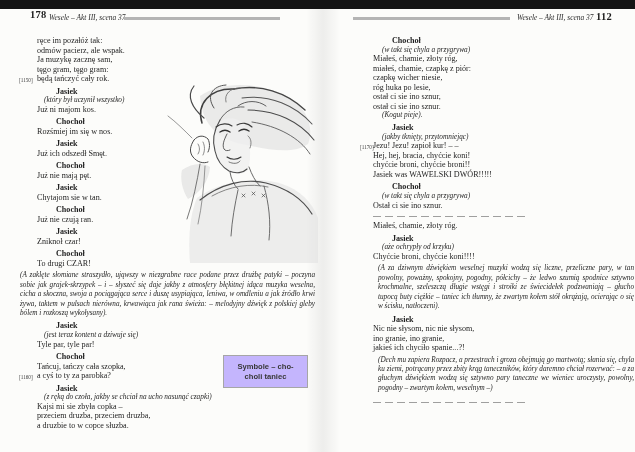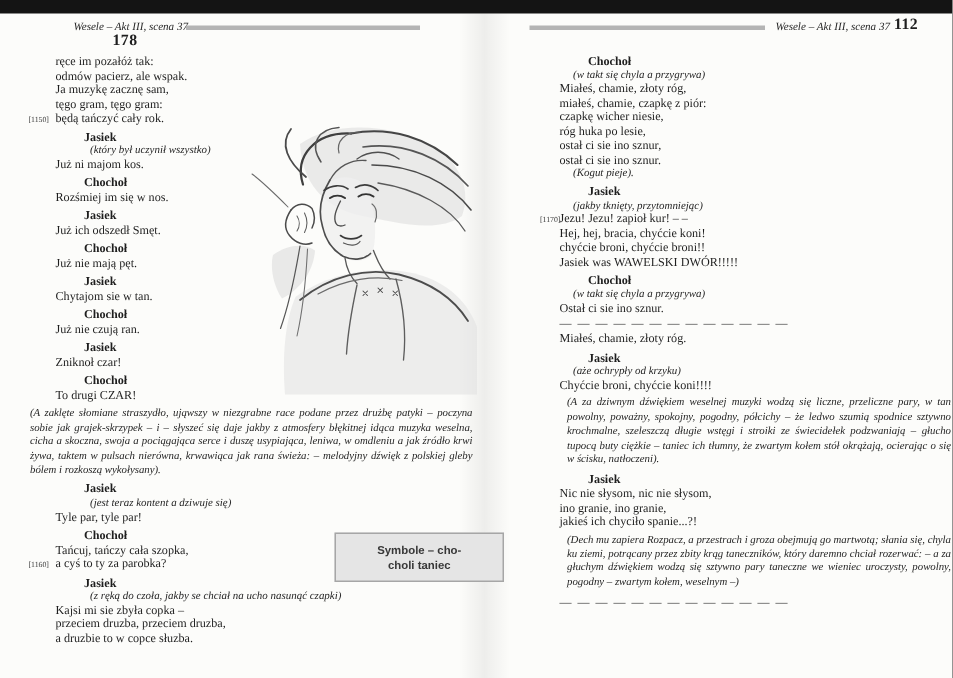--- a/index.html
+++ b/index.html
@@ -14,46 +14,46 @@
   .page{position:absolute;top:27px;}
   .page.left{left:0;width:322px;padding-top:9px;}
   .page.right{left:322px;width:313px;padding-top:6px;}
   .verse{position:relative;font-size:8.1px;line-height:9.5px;white-space:nowrap;}
   .page.left  .verse{padding-left:37px;font-family:Liberation Serif, serif;}
   .page.right .verse{padding-left:51px;}
   .speaker{font-weight:bold;font-size:8.1px;line-height:9.5px;margin-top:3px;}
   .page.left  .speaker{padding-left:56px;}
   .page.right .speaker{padding-left:70px;}
   .stage{font-style:italic;font-size:7.3px;line-height:8.8px;color:#262626;white-space:nowrap;}
-  .page.left  .stage{padding-left:60px;}
+  .page.left  .stage{padding-left:44px;}
   .page.right .stage{padding-left:60px;}
   .stagepar{font-style:italic;font-size:7.2px;line-height:9.4px;text-align:justify;
             color:#242424;margin-top:3px;margin-bottom:3px;}
   .page.left  .stagepar{padding-left:20px;padding-right:7px;}
   .page.right .stagepar{padding-left:56px;padding-right:1px;}
   .dashes{font-size:8px;line-height:11px;letter-spacing:1px;color:#222;}
   .page.right .dashes{padding-left:51px;}
   .linenum{position:absolute;top:2px;font-size:5.2px;color:#3a3a3a;letter-spacing:0;}
   .page.left  .linenum{left:19px;}
   .page.right .linenum{left:38px;}
   .illustration{position:absolute;left:142px;top:78px;width:190px;height:190px;}
-  .labelbox{position:absolute;left:223px;top:355px;width:113px;height:33px;
-            background:#e5e5e5;border:1px solid #a6a6a6;box-sizing:border-box;
+  .labelbox{position:absolute;left:223px;top:355px;width:85px;height:33px;
+            background:#c4b5fd;border:1px solid #a6a6a6;box-sizing:border-box;
             font-family:"Liberation Sans","DejaVu Sans",sans-serif;font-weight:bold;
             font-size:7.6px;line-height:10px;color:#383838;text-align:center;
             display:flex;flex-direction:column;justify-content:center;}
 </style>
 </head>
 <body>
 
 <div class="spread">
   <div class="topband"></div>
   <div class="gutter"></div>
 
-  <div class="pagenum" style="left:30px;top:22px;margin-left:45px;">178</div>
+  <div class="pagenum" style="left:30px;top:9px;">178</div>
   <div class="runtitle" style="left:49px;top:13px;">Wesele – Akt III, scena 37</div>
   <div class="headrule" style="left:124px;top:17px;width:156px;"></div>
 
   <div class="headrule" style="left:353px;top:17px;width:157px;"></div>
   <div class="runtitle" style="left:517px;top:13px;">Wesele – Akt III, scena 37</div>
   <div class="pagenum" style="left:596px;top:11px;">112</div>
 
   <div class="page left">
       <div class="verse">ręce im pozałóż tak:</div>
       <div class="verse">odmów pacierz, ale wspak.</div>

